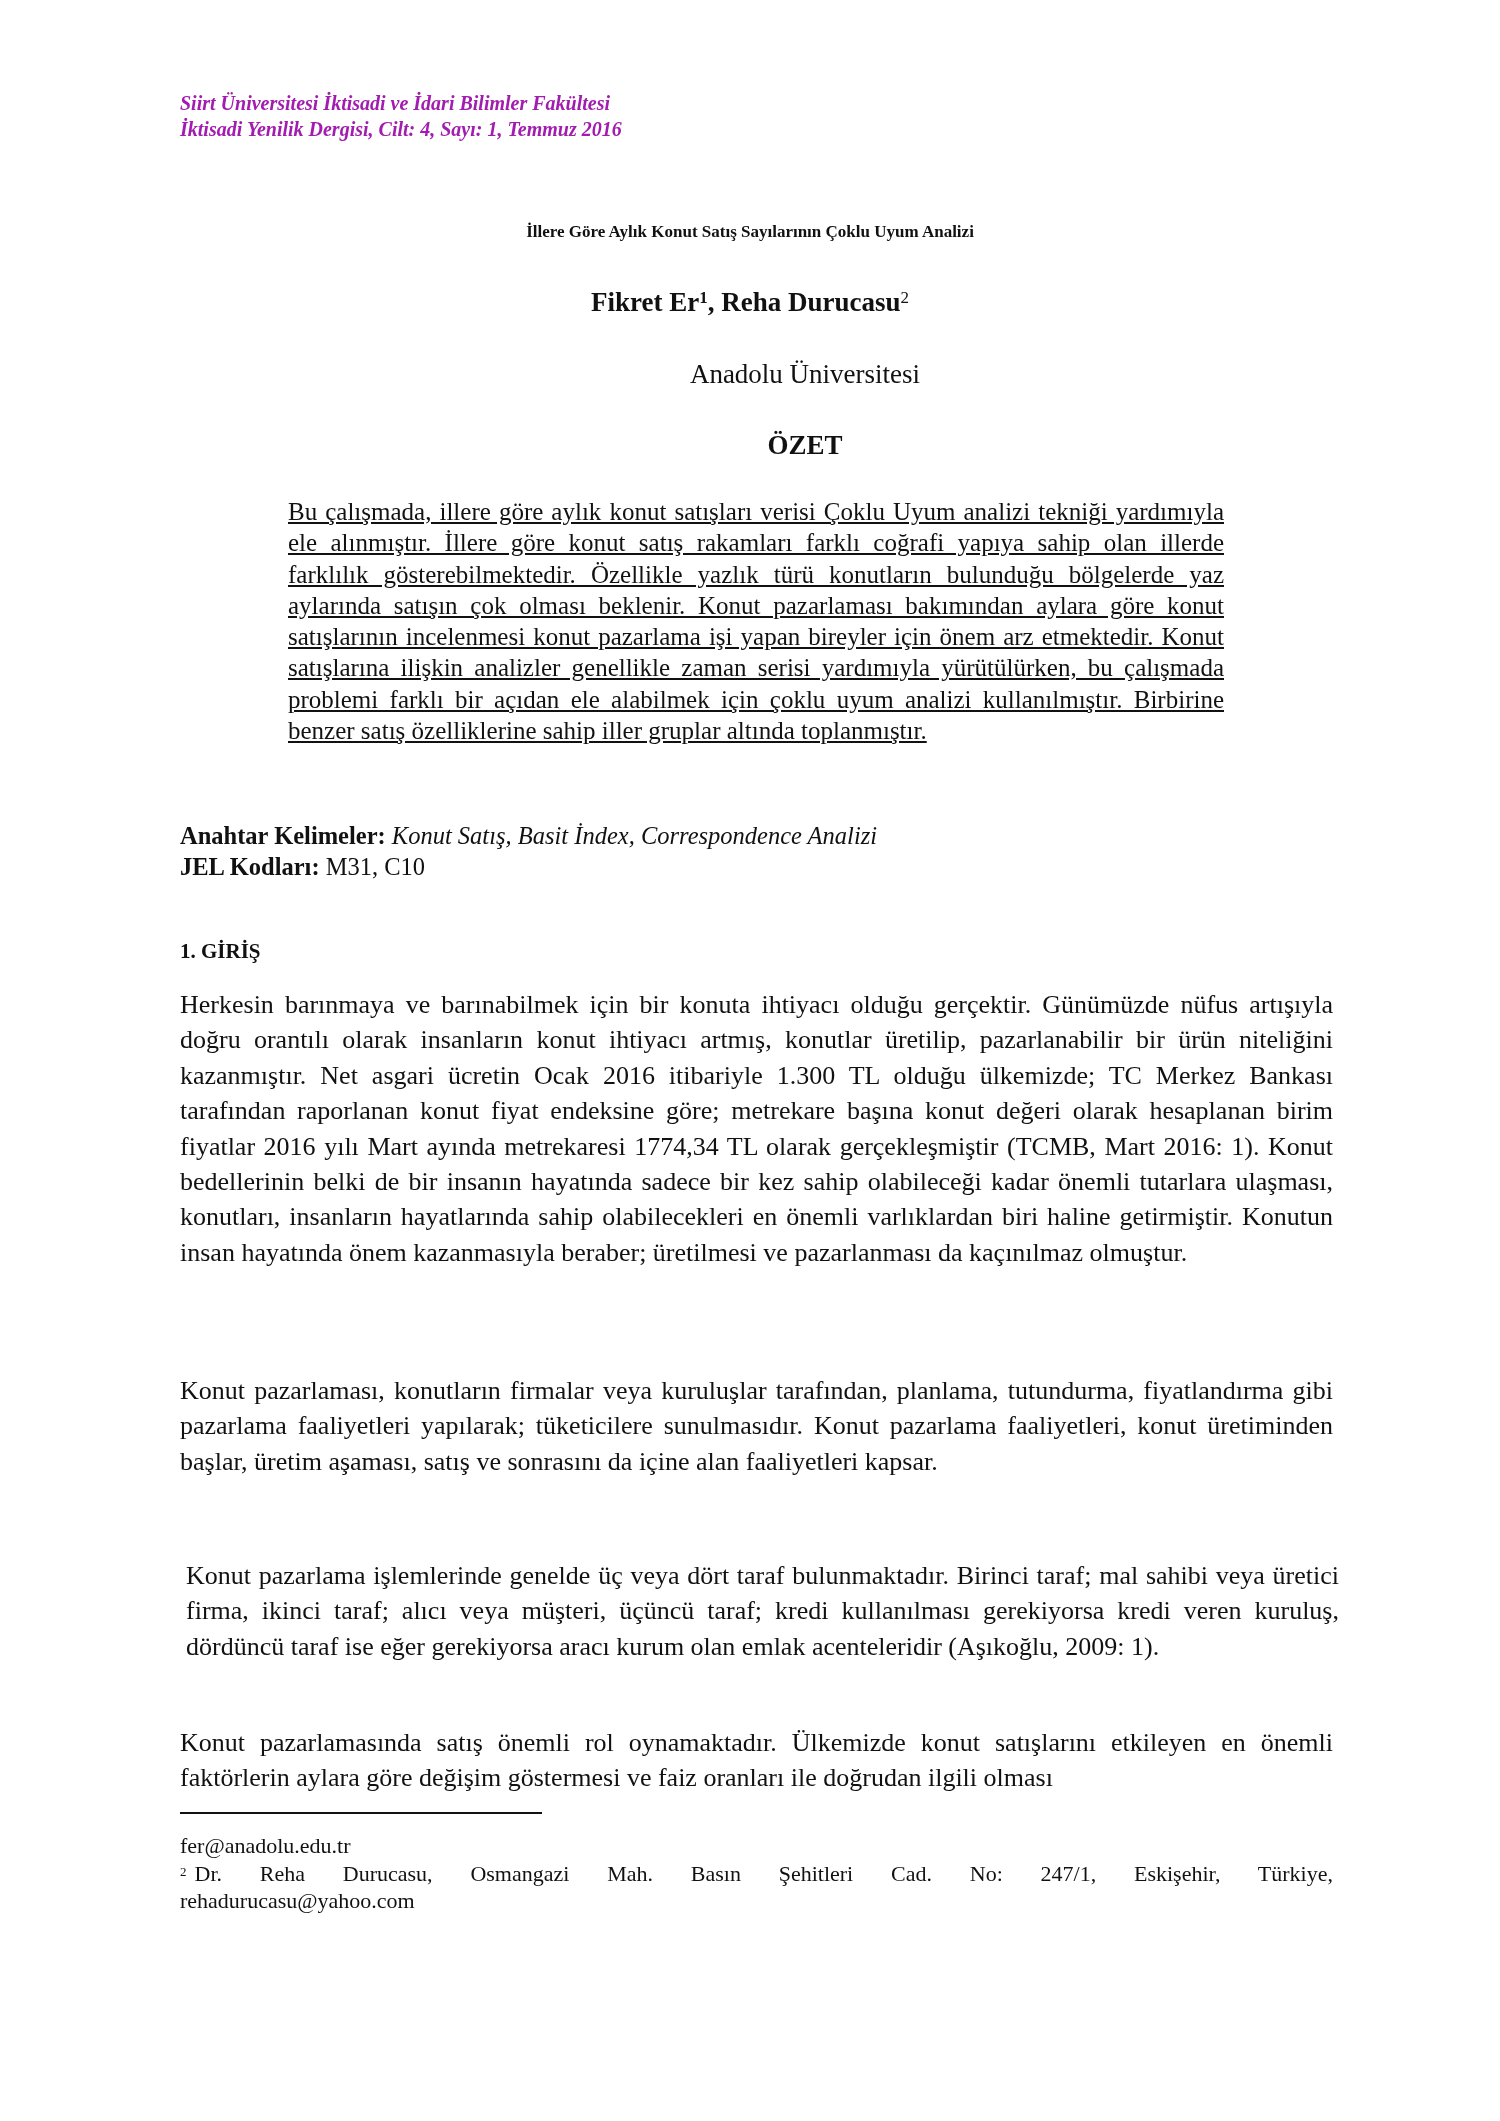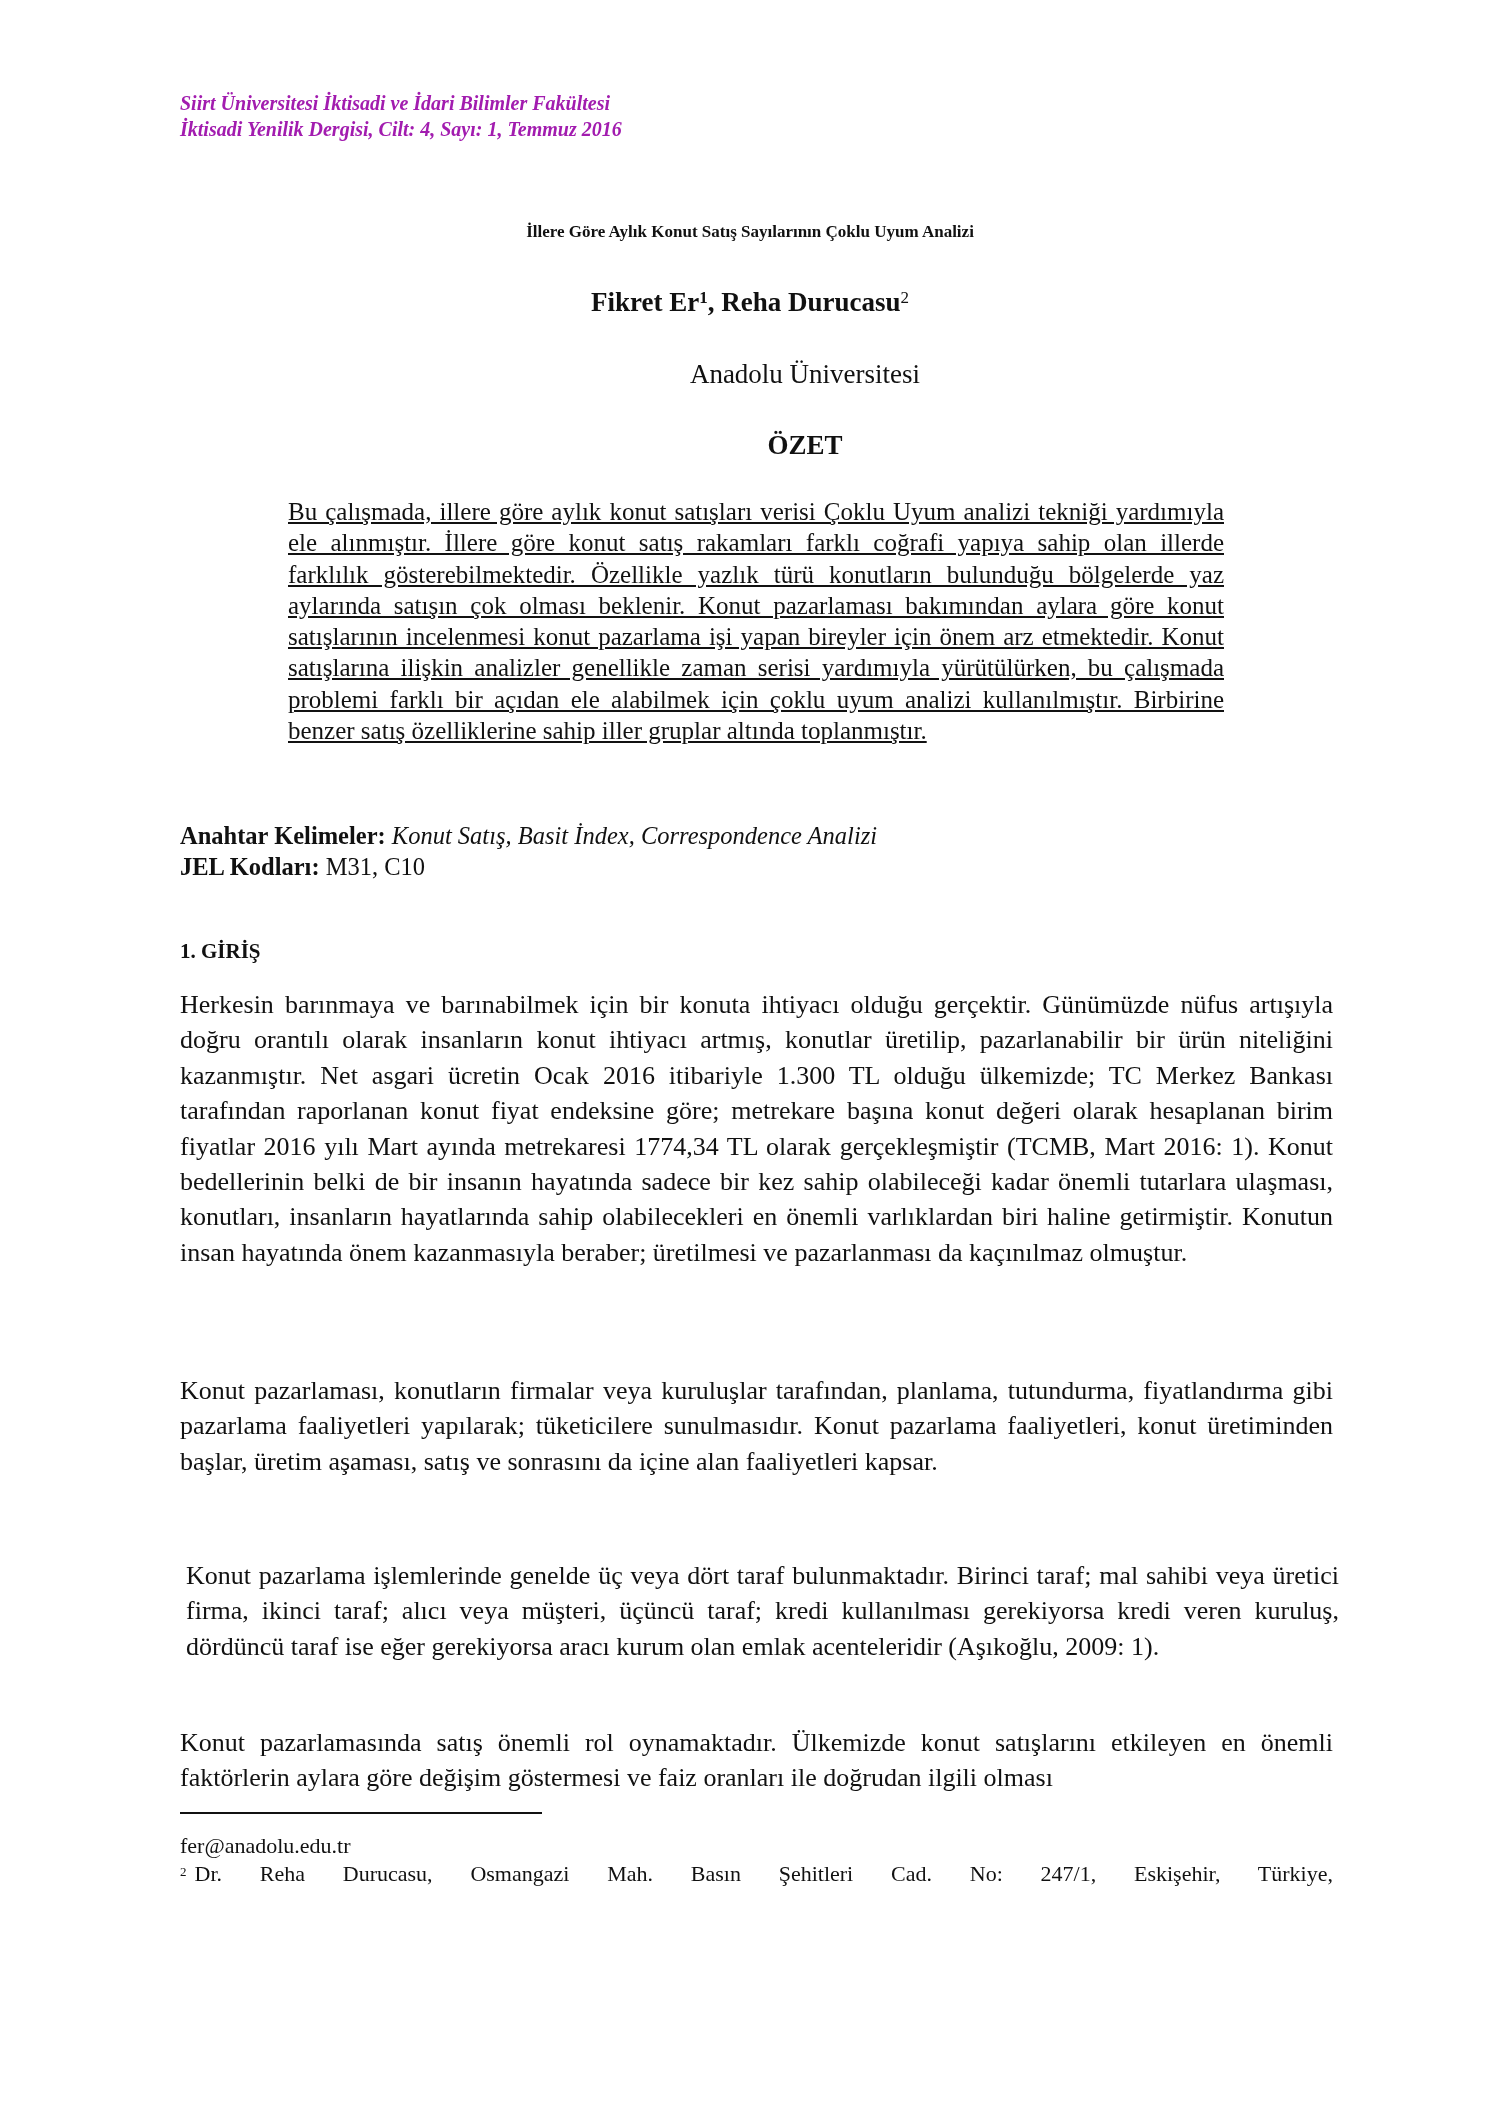--- a/index.html
+++ b/index.html
@@ -184,16 +184,17 @@
   <p class="body-para p4">Konut pazarlamasında satış önemli rol oynamaktadır. Ülkemizde konut satışlarını etkileyen en önemli faktörlerin aylara göre değişim göstermesi ve faiz oranları ile doğrudan ilgili olması</p>
 
   <div class="footnote-rule"></div>
 
   <div class="footnotes">
     <div class="footnote">
       <div class="email">fer@anadolu.edu.tr</div>
     </div>
     <div class="footnote">
       <div style="text-align: justify; text-align-last: justify;"><sup>2</sup><span>Dr. Reha Durucasu, Osmangazi Mah. Basın Şehitleri Cad. No: 247/1, Eskişehir, Türkiye,</span></div>
+      <div class="email">rehadurucasu@yahoo.com</div>
     </div>
   </div>
 
 </div>
 
 </body></html>

